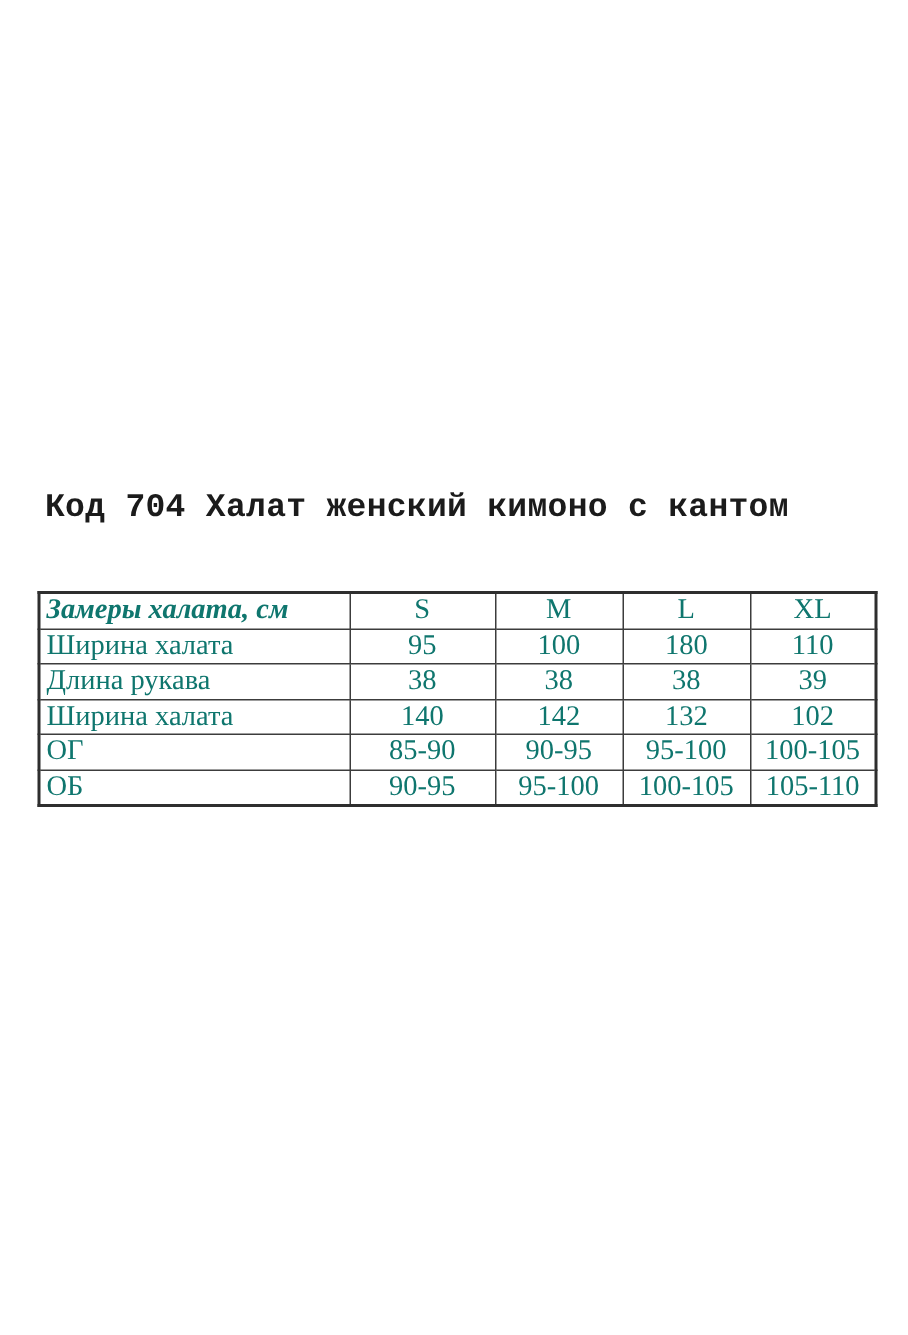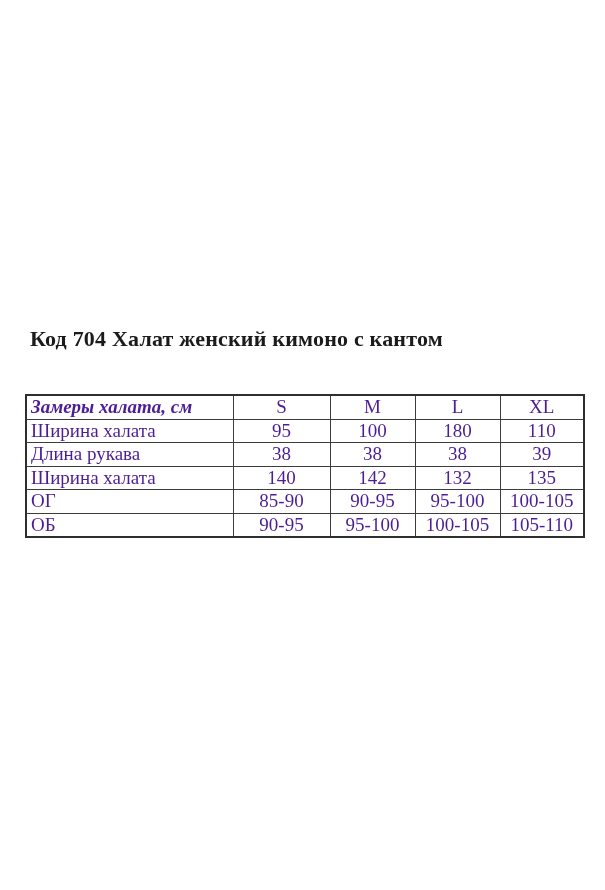--- a/index.html
+++ b/index.html
@@ -16,30 +16,31 @@
     overflow: hidden;
   }
   .doc-title {
     position: absolute;
     left: 30px;
     top: 326px;
     font-size: 22px;
     font-weight: bold;
     letter-spacing: 0.2px;
     white-space: nowrap;
+    font-family: Liberation Mono, monospace;
   }
   table.size-table {
     position: absolute;
     left: 25px;
     top: 394px;
     width: 558px;
     border-collapse: collapse;
     table-layout: fixed;
     font-size: 19px;
-    color: #4c1d95;
+    color: #0f766e;
     border: 2px solid #2e2e2e;
   }
   table.size-table td {
     border: 1.5px solid #3c3c3c;
     height: 22.5px;
     padding: 0 4px;
     overflow: hidden;
     white-space: nowrap;
   }
   td.label-cell {
@@ -90,21 +91,21 @@
       <td class="value-cell">38</td>
       <td class="value-cell">38</td>
       <td class="value-cell">39</td>
     </tr>
 
     <tr>
       <td class="label-cell">Ширина халата</td>
       <td class="value-cell">140</td>
       <td class="value-cell">142</td>
       <td class="value-cell">132</td>
-      <td class="value-cell">135</td>
+      <td class="value-cell">102</td>
     </tr>
 
 
     <tr>
       <td class="label-cell">ОГ</td>
       <td class="value-cell">85-90</td>
       <td class="value-cell">90-95</td>
       <td class="value-cell">95-100</td>
       <td class="value-cell">100-105</td>
     </tr>

